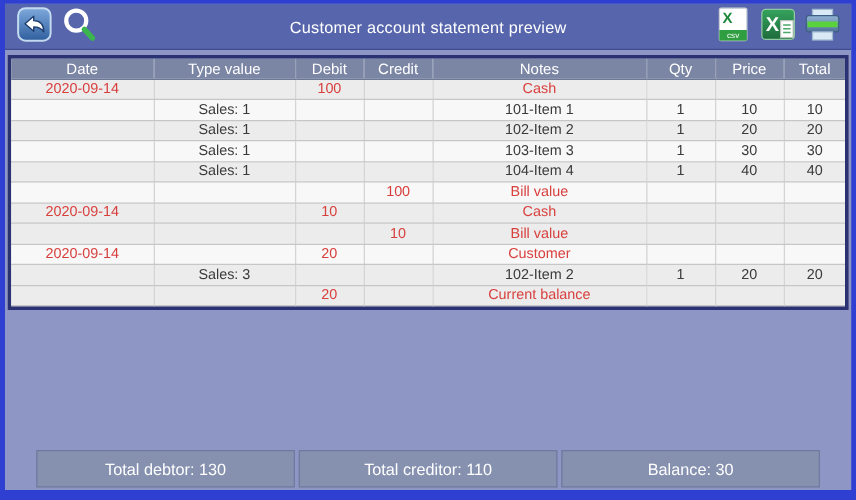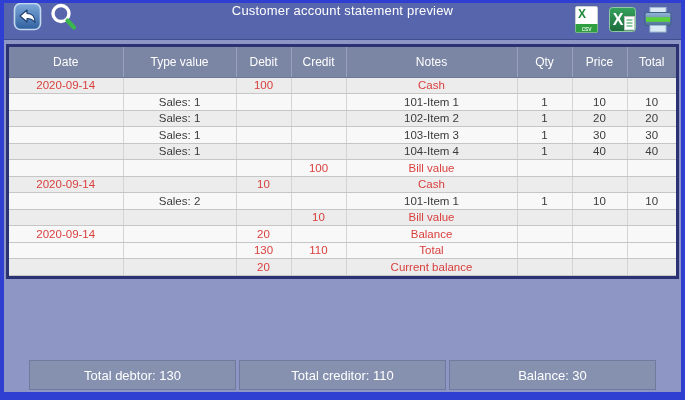--- a/index.html
+++ b/index.html
@@ -12,20 +12,21 @@
     border-width: 3px 4px 8px 4px;
     position: relative;
     overflow: hidden;
   }
   
   .toolbar {
     height: 37px;
     background: #5766ac;
     border-bottom: 1px solid #424d8f;
     display: flex;
+    align-items: center;
     position: relative;
     padding: 0 5px;
   }
   .toolbar .title {
     position: absolute;
     left: 0; right: 0;
     text-align: center;
     color: #ffffff;
     font-size: 13px;
     letter-spacing: .2px;
@@ -48,21 +49,21 @@
   table {
     width: 100%;
     border-collapse: collapse;
     table-layout: fixed;
   }
   th {
     background: #7b86a4;
     color: #ffffff;
     font-weight: normal;
     font-size: 12px;
-    height: 30px;
+    height: 16px;
     border-right: 1px solid #98a1b9;
     border-bottom: 1px solid #6d7894;
   }
   th:last-child { border-right: none; }
   td {
     height: 16.5px;
     font-size: 11.5px;
     text-align: center;
     border-right: 1px solid #d4d4d4;
     border-bottom: 1px solid #c6c6c6;
@@ -265,59 +266,49 @@
         <tr class="summary shade-a">
           <td>2020-09-14</td>
           <td></td>
           <td>10</td>
           <td></td>
           <td>Cash</td>
           <td></td>
           <td></td>
           <td></td>
         </tr>
-        <tr class="item shade-b">
-          <td></td>
-          <td>Sales: 2</td>
-          <td></td>
-          <td></td>
-          <td>101-Item 1</td>
-          <td>1</td>
-          <td>10</td>
-          <td>10</td>
-        </tr>
         <tr class="summary shade-a">
           <td></td>
           <td></td>
           <td></td>
           <td>10</td>
           <td>Bill value</td>
           <td></td>
           <td></td>
           <td></td>
         </tr>
         <tr class="summary shade-b">
           <td>2020-09-14</td>
           <td></td>
           <td>20</td>
           <td></td>
-          <td>Balance</td>
-          <td></td>
-          <td></td>
-          <td></td>
-        </tr>
-        <tr class="summary shade-b">
-          <td></td>
-          <td></td>
-          <td>130</td>
-          <td>110</td>
-          <td>Total</td>
-          <td></td>
-          <td></td>
-          <td></td>
+          <td>Customer</td>
+          <td></td>
+          <td></td>
+          <td></td>
+        </tr>
+        <tr class="item shade-a">
+          <td></td>
+          <td>Sales: 3</td>
+          <td></td>
+          <td></td>
+          <td>102-Item 2</td>
+          <td>1</td>
+          <td>20</td>
+          <td>20</td>
         </tr>
         <tr class="summary shade-a">
           <td></td>
           <td></td>
           <td>20</td>
           <td></td>
           <td>Current balance</td>
           <td></td>
           <td></td>
           <td></td>

